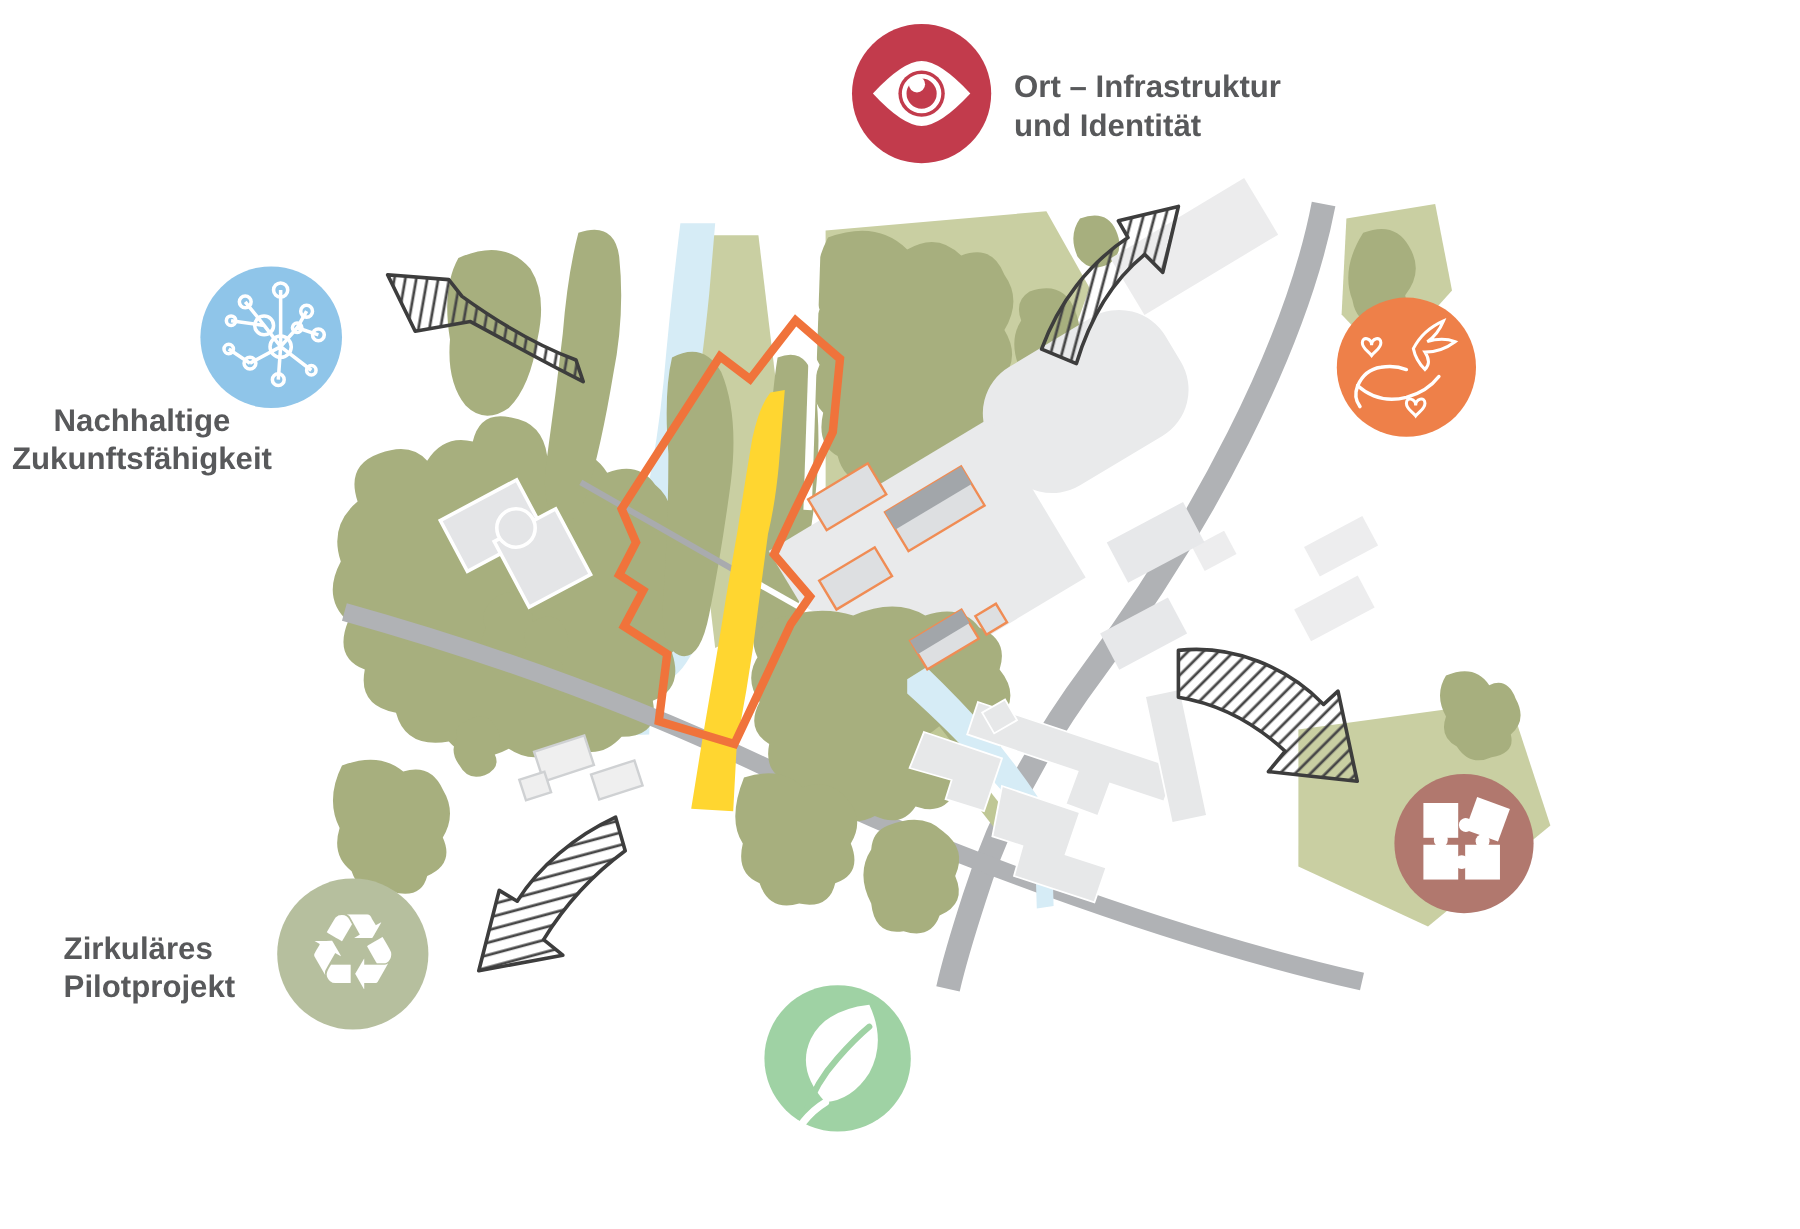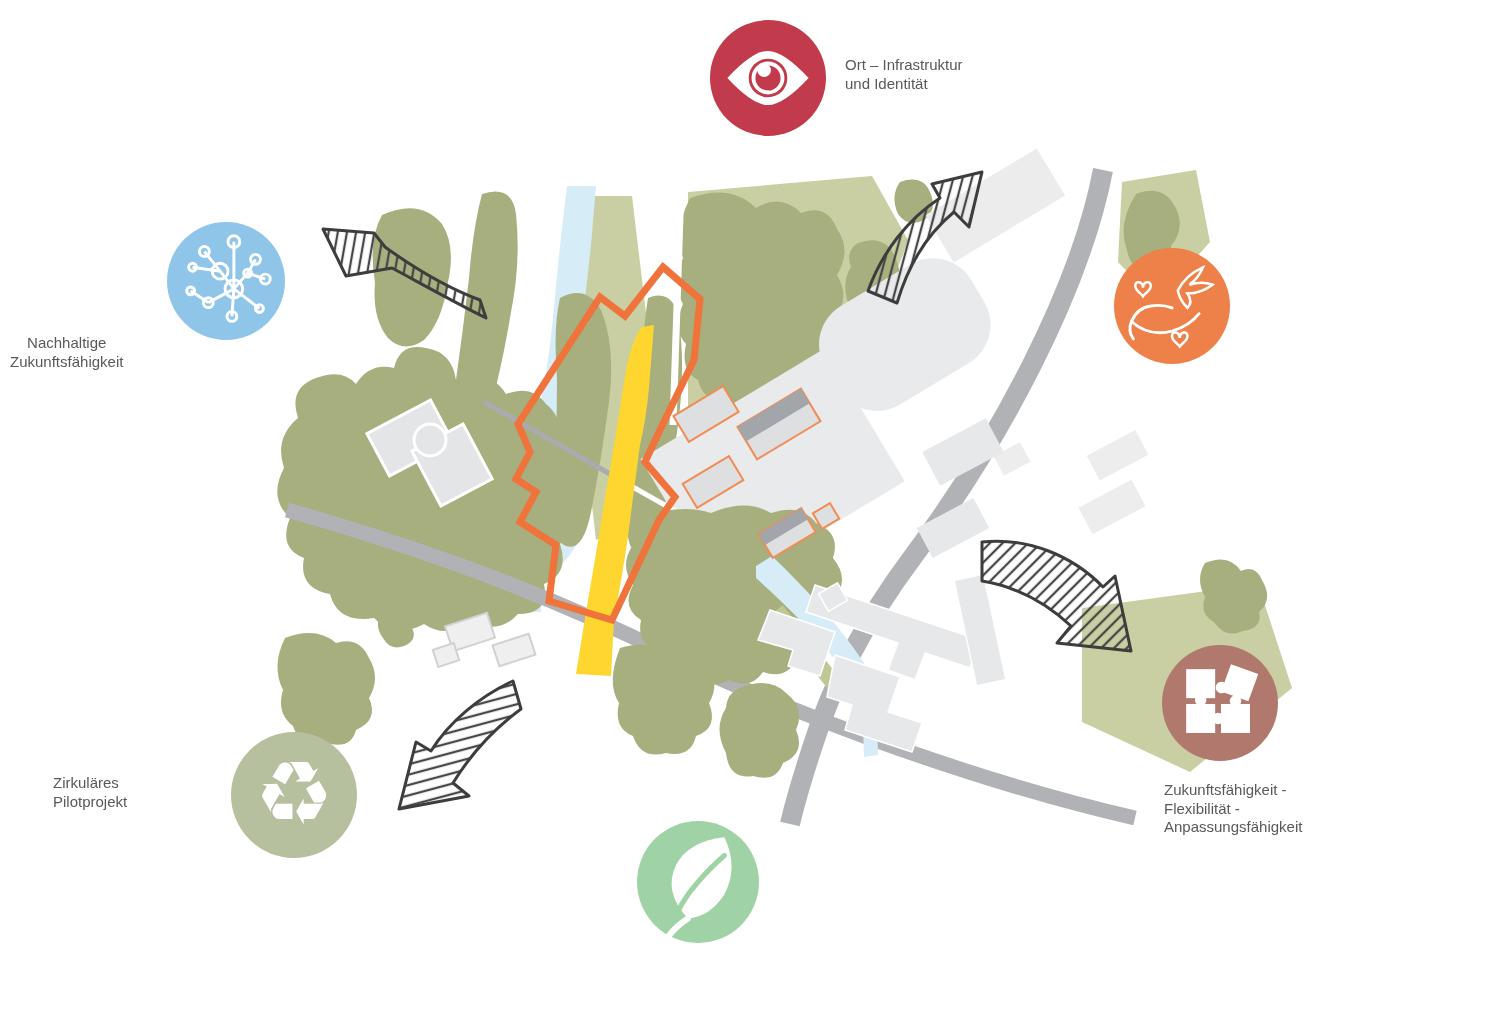--- a/index.html
+++ b/index.html
@@ -7,21 +7,21 @@
          font-family:"Liberation Sans",sans-serif;}
   #map-svg{position:absolute;left:0;top:0;width:1500px;height:1024px;}
   .node-circle{position:absolute;border-radius:50%;display:flex;align-items:center;justify-content:center;}
   .node-circle svg{width:100%;height:100%;display:block;}
   .c-ort{left:710px;top:20px;width:116px;height:116px;background:#c23b4c;}
   .c-mob{left:167px;top:222px;width:118px;height:118px;background:#8fc5e9;}
   .c-nut{left:1114px;top:248px;width:116px;height:116px;background:#ee8049;}
   .c-zuk{left:1162px;top:645px;width:116px;height:116px;background:#b1786e;}
   .c-zir{left:231px;top:732px;width:126px;height:126px;background:#b6bf9e;}
   .c-nat{left:637px;top:821px;width:122px;height:122px;background:#9fd2a4;}
-  .label{position:absolute;font-weight:normal;font-size:15px;line-height:1.24;color:#58595b;white-space:nowrap;}
+  .label{position:absolute;font-weight:bold;font-size:26px;line-height:1.24;color:#58595b;white-space:nowrap;}
   .label span{display:block;}
   .l-ort{left:845px;top:56px;}
   .l-mob{left:10px;top:334px;text-align:center;}
   .l-nut{left:1264px;top:281px;}
   .l-zuk{left:1164px;top:781px;}
   .l-zir{left:53px;top:774px;}
   .l-nat{left:570px;top:952px;}
 </style>
 </head>
 <body>
@@ -200,25 +200,20 @@
       <rect x="-35" y="1" width="30" height="30"></rect>
       <circle cx="-2" cy="16" r="6"></circle>
       <rect x="1" y="1" width="30" height="30"></rect>
       <circle cx="16" cy="-2" r="6"></circle>
       <g transform="rotate(20 20 -20)">
           <rect x="5" y="-36" width="30" height="30"></rect>
           <circle cx="4" cy="-10" r="6"></circle>
         </g>
     </svg>
   </div>
-  <div class="label l-zuk">
-    <span>Zukunftsfähigkeit -</span>
-    <span>Flexibilität -</span>
-    <span>Anpassungsfähigkeit</span>
-  </div>
 
   <div class="node-circle c-zir">
     <svg viewBox="-60 -60 120 120">
       <text y="28" text-anchor="middle" font-size="84" fill="#ffffff" font-family="DejaVu Sans, sans-serif">♻</text>
     </svg>
   </div>
   <div class="label l-zir">
     <span>Zirkuläres</span>
     <span>Pilotprojekt</span>
   </div>

